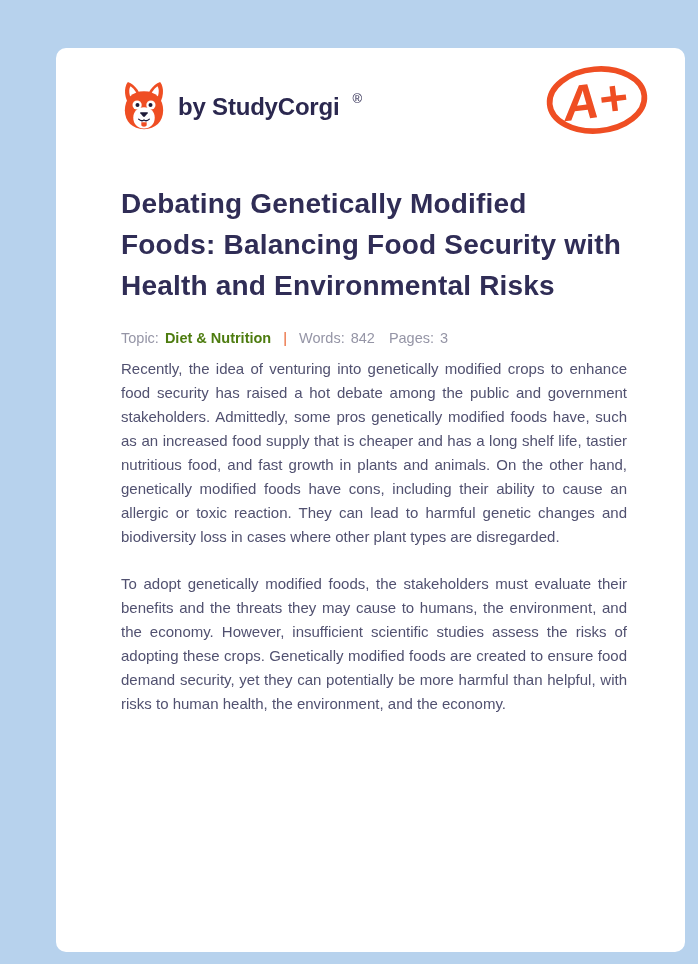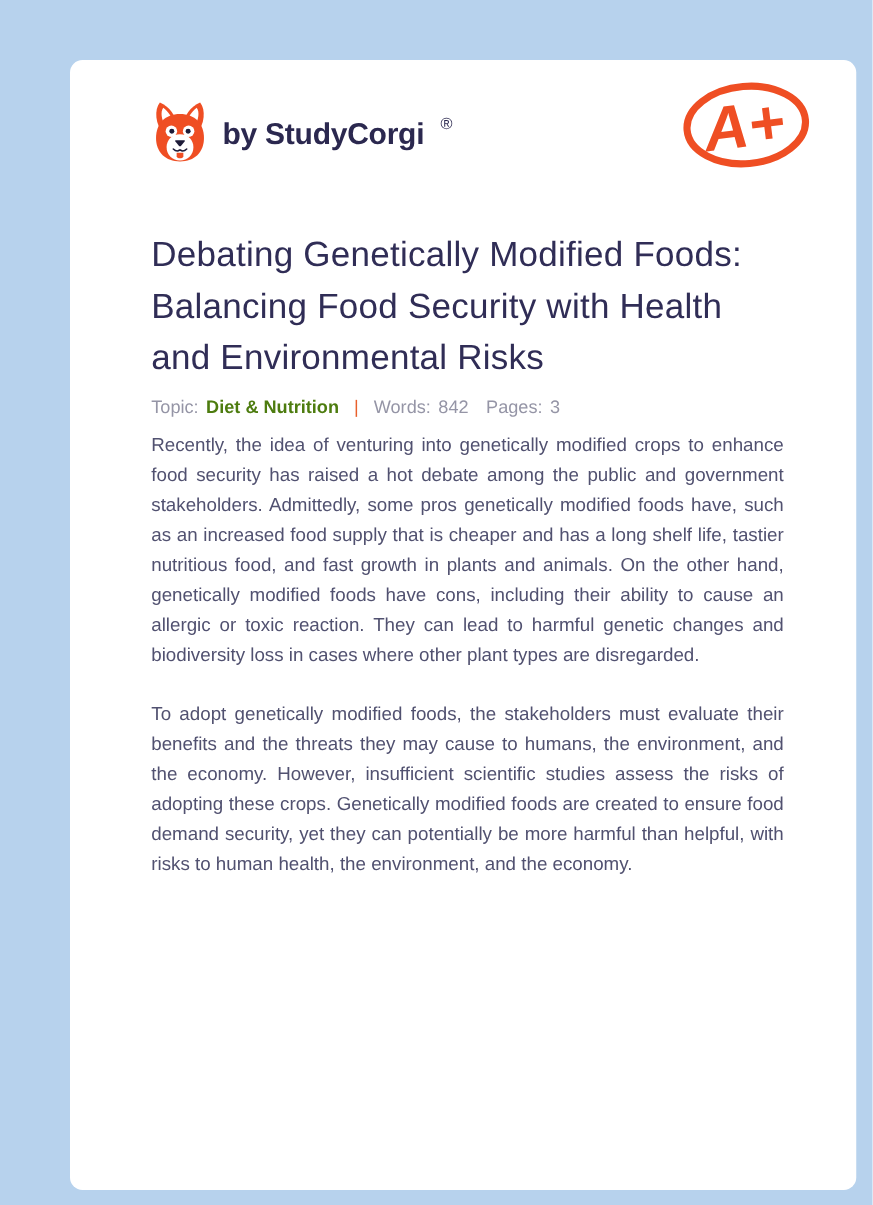--- a/index.html
+++ b/index.html
@@ -48,26 +48,26 @@
   }
   .aplus {
     position: absolute;
     right: -24px; top: -16px;
     width: 108px; height: 76px;
   }
   h1.title {
     margin: 50px 0 0 0;
     font-size: 28px;
     line-height: 41px;
-    font-weight: 400;
+    font-weight: 700;
     color: #302d56;
     letter-spacing: 0.2px;
   }
   .meta {
-    margin-top: 12px;
+    margin-top: 24px;
     display: flex;
     align-items: center;
     font-size: 14.5px;
     color: #9595a6;
   }
   .meta .gap { margin-left: 6px; }
   .topic-link {
     color: #4d7c0f;
     font-weight: 700;
     text-decoration: none;

